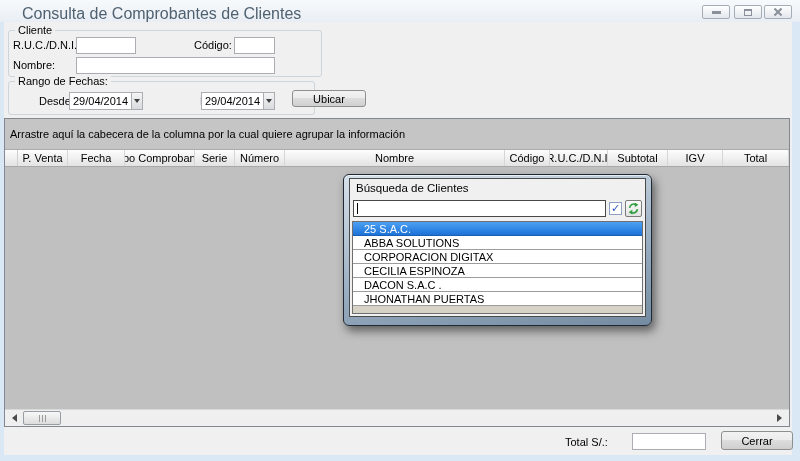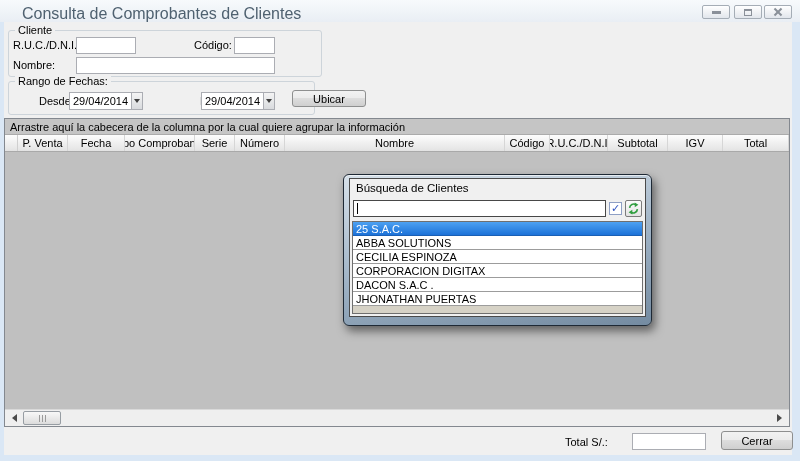--- a/index.html
+++ b/index.html
@@ -47,21 +47,21 @@
   
   .btn{border:1px solid #8e8f8f;border-radius:3px;color:#000;text-align:center;
     background:linear-gradient(#f2f2f2 0%,#ebebeb 49%,#dddddd 50%,#cfcfcf 100%);
     font:11px "Liberation Sans",sans-serif;display:flex;align-items:center;justify-content:center;}
   .btn-ubicar{position:absolute;left:292px;top:90px;width:74px;height:17px;}
   .btn-cerrar{position:absolute;left:721px;top:431px;width:72px;height:19px;}
 
   
   .grid{position:absolute;left:4px;top:118px;width:786px;height:309px;border:1px solid #83888f;
     display:flex;flex-direction:column;background:#c0c0c0;}
-  .grid-hint{height:16px;background:#c5c5c5;border-bottom:1px solid #ababab;
+  .grid-hint{height:31px;background:#c5c5c5;border-bottom:1px solid #ababab;
     display:flex;align-items:center;padding-left:5px;color:#000;}
   .grid-header{height:17px;background:linear-gradient(#fdfdfd,#e3e3e3);border-bottom:1px solid #a9a9a9;
     display:flex;align-items:center;justify-content:center;}
   .gcol{height:100%;display:flex;align-items:center;justify-content:center;
     border-right:1px solid #d6d6d6;white-space:nowrap;overflow:hidden;}
   .gcol.indicator{width:13px;border-right:1px solid #cfcfcf;}
   .grid-body{flex:1;background:#c0c0c0;}
   .hscroll{height:17px;background:#efefef;border-top:1px solid #d9d9d9;position:relative;}
   .sb-arrow{position:absolute;top:0;width:15px;height:16px;display:flex;align-items:center;justify-content:center;}
   .sb-arrow.left{left:2px;}
@@ -92,21 +92,21 @@
     font:11px "Liberation Sans",sans-serif;padding:2px 3px;}
   .caret{position:absolute;left:3px;top:2px;width:1px;height:11px;background:#000;}
   .chk{width:13px;height:13px;border:1px solid #8e9fc4;background:#fff;
     display:flex;align-items:center;justify-content:center;}
   .chk span{font-family:"DejaVu Sans",sans-serif;font-size:11px;color:#2f54c0;line-height:11px;}
   .refresh-btn{width:17px;height:17px;border:1px solid #7b7b7b;border-radius:2px;
     background:linear-gradient(#fcfcfc,#e3e3e3);display:flex;align-items:center;justify-content:center;}
   .client-list{flex:1;margin:2px 2px 2px 2px;border:1px solid #6f6f6f;background:#d6d2c6;
     display:flex;flex-direction:column;overflow:hidden;}
   .lrow{height:14px;line-height:14px;background:#fff;border-bottom:1px solid #9c9c9c;
-    padding-left:3px;white-space:nowrap;overflow:hidden;}
+    padding-left:11px;white-space:nowrap;overflow:hidden;}
   .lrow.sel{background:linear-gradient(#4da1f2,#1c72d8);color:#fff;border-bottom:1px solid #1a5fb4;}
   .list-filler{flex:1;background:#d6d2c6;}
 </style>
 </head>
 <body>
 
 <div class="window">
 
   <div class="edge left"></div>
   <div class="edge right"></div>
@@ -212,22 +212,22 @@
             <polygon points="9.5,0.5 14,3.5 9.5,6.5" fill="#2f9e3f"></polygon>
             <path d="M12.8,8.8 A5,5 0 0 1 5,12.6" fill="none" stroke="#2f9e3f" stroke-width="2"></path>
             <polygon points="6.5,9.5 2,12.5 6.5,15.5" fill="#2f9e3f"></polygon>
           </svg>
         </span>
       </div>
       <div class="client-list">
 
       <div class="lrow sel">25 S.A.C.</div>
           <div class="lrow">ABBA SOLUTIONS</div>
+          <div class="lrow">CORPORACION DIGITAX</div>
           <div class="lrow">CECILIA ESPINOZA</div>
-          <div class="lrow">CORPORACION DIGITAX</div>
           <div class="lrow">DACON S.A.C .</div>
           <div class="lrow">JHONATHAN PUERTAS</div>
           <div class="list-filler"></div>
         </div>
     </div>
   </div>
 
 </div>
 
 </body></html>

